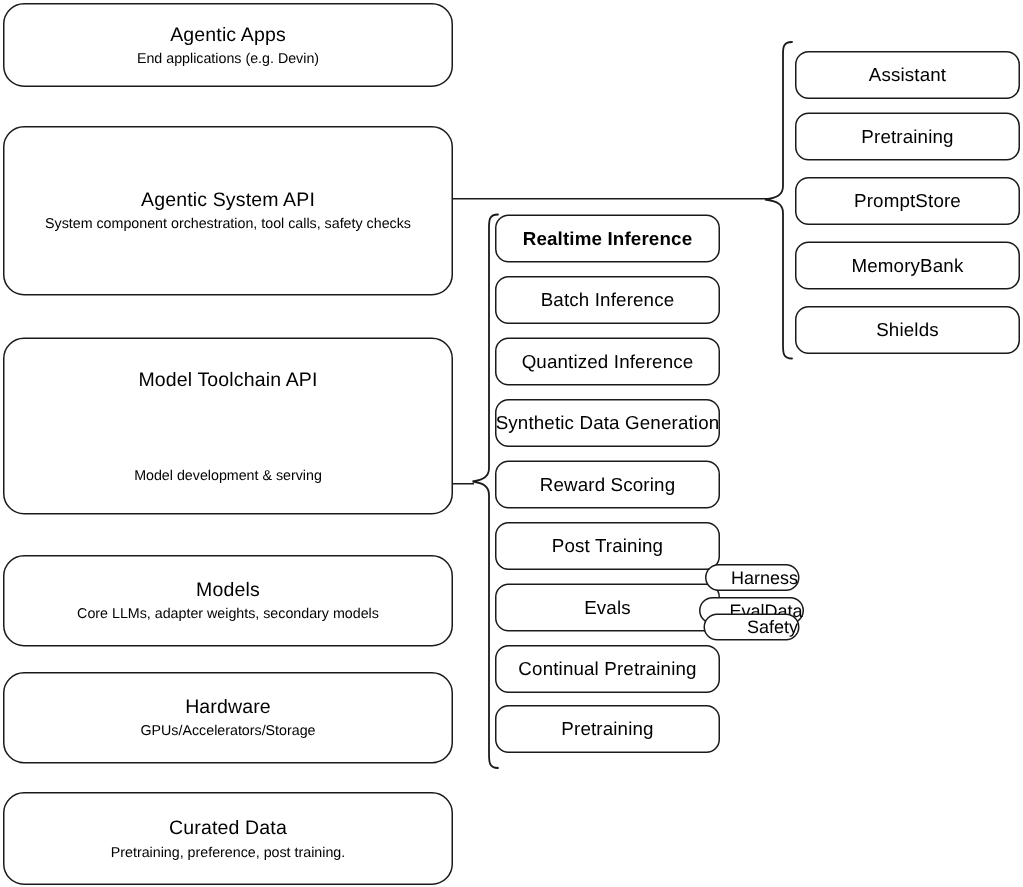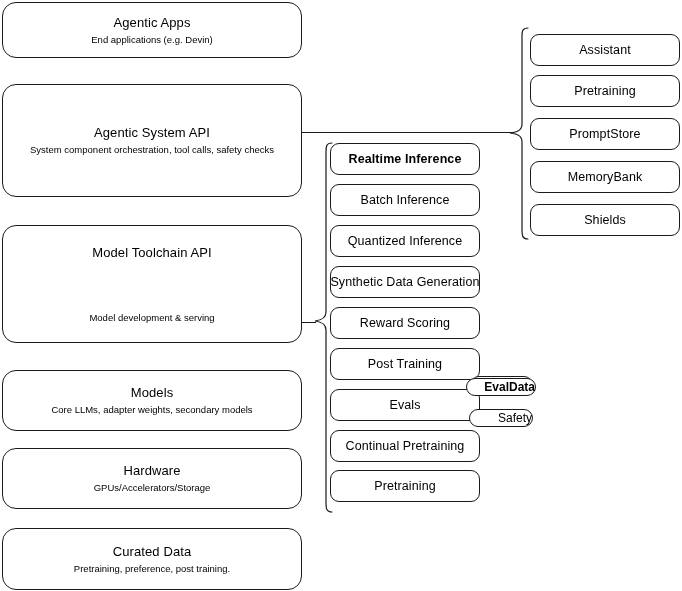--- a/index.html
+++ b/index.html
@@ -170,21 +170,21 @@
   <div class="node chip mid-chip" style="top:430px;">
     <div class="title">Continual Pretraining</div>
   </div>
   <div class="node chip mid-chip" style="top:470px;">
     <div class="title">Pretraining</div>
   </div>
 
   <div class="pill" style="left:470px;top:376px;width:63px;height:18px;">
     <span>Harness</span>
   </div>
-  <div class="pill" style="left:466px;top:378px;width:70px;height:18px;font-weight:bold;">
+  <div class="pill" style="left:466px;top:398px;width:70px;height:18px;">
     <span>EvalData</span>
   </div>
   <div class="pill" style="left:469px;top:409px;width:64px;height:18px;">
     <span>Safety</span>
   </div>
 
   <div class="node chip right-chip" style="top:34px;">
     <div class="title">Assistant</div>
   </div>
   <div class="node chip right-chip" style="top:75px;">

